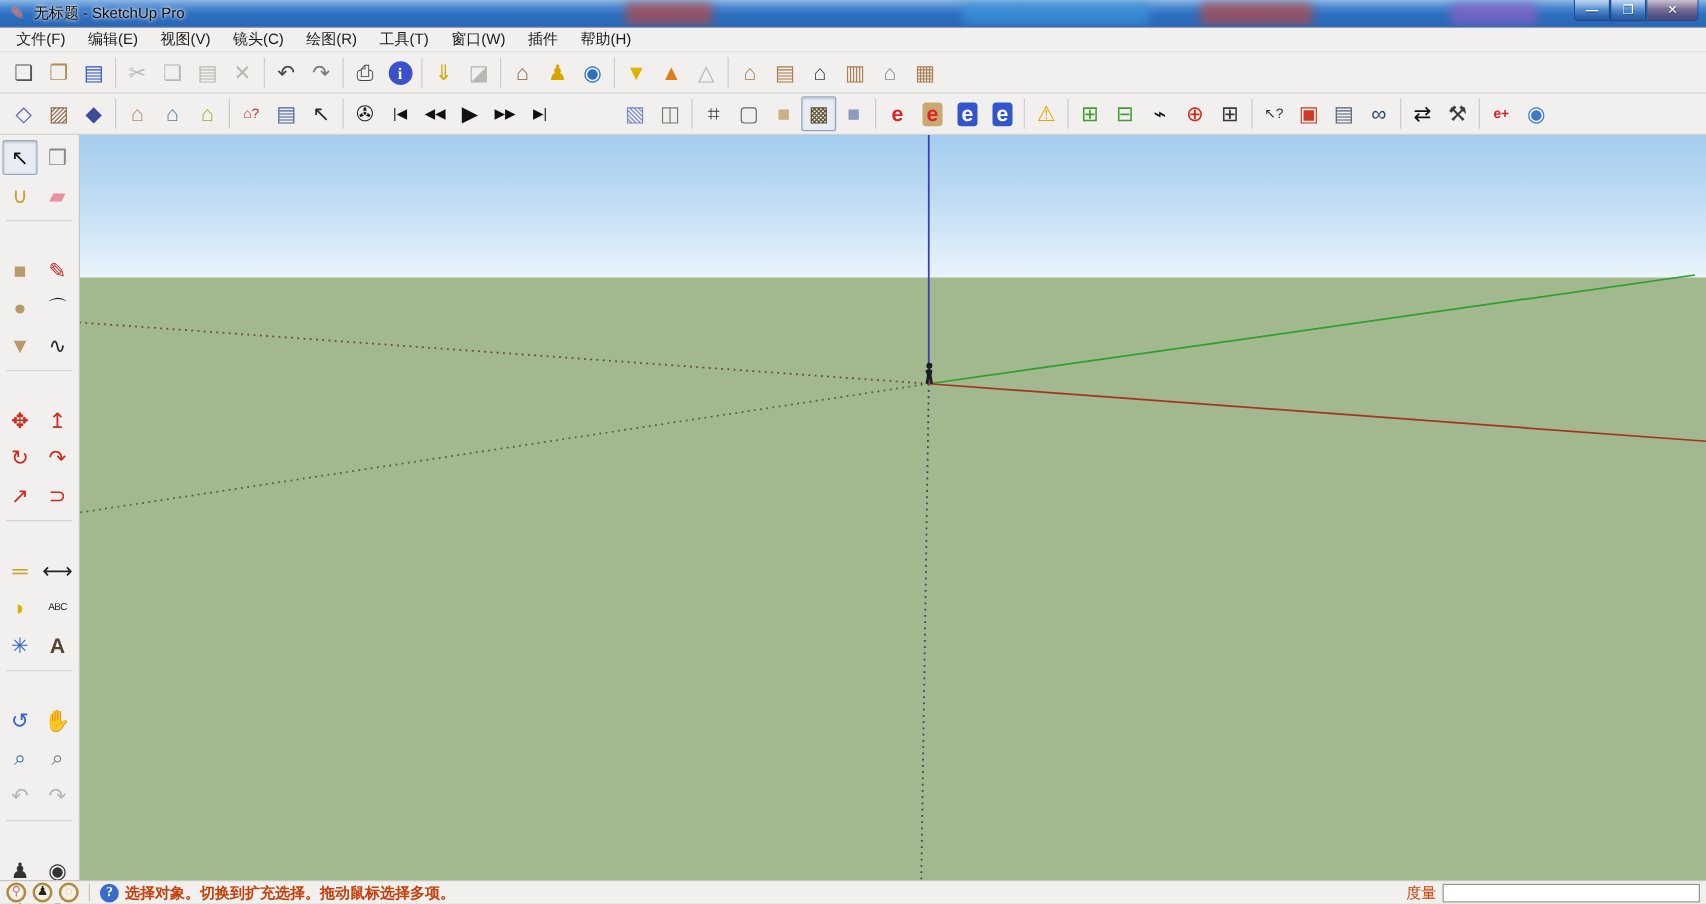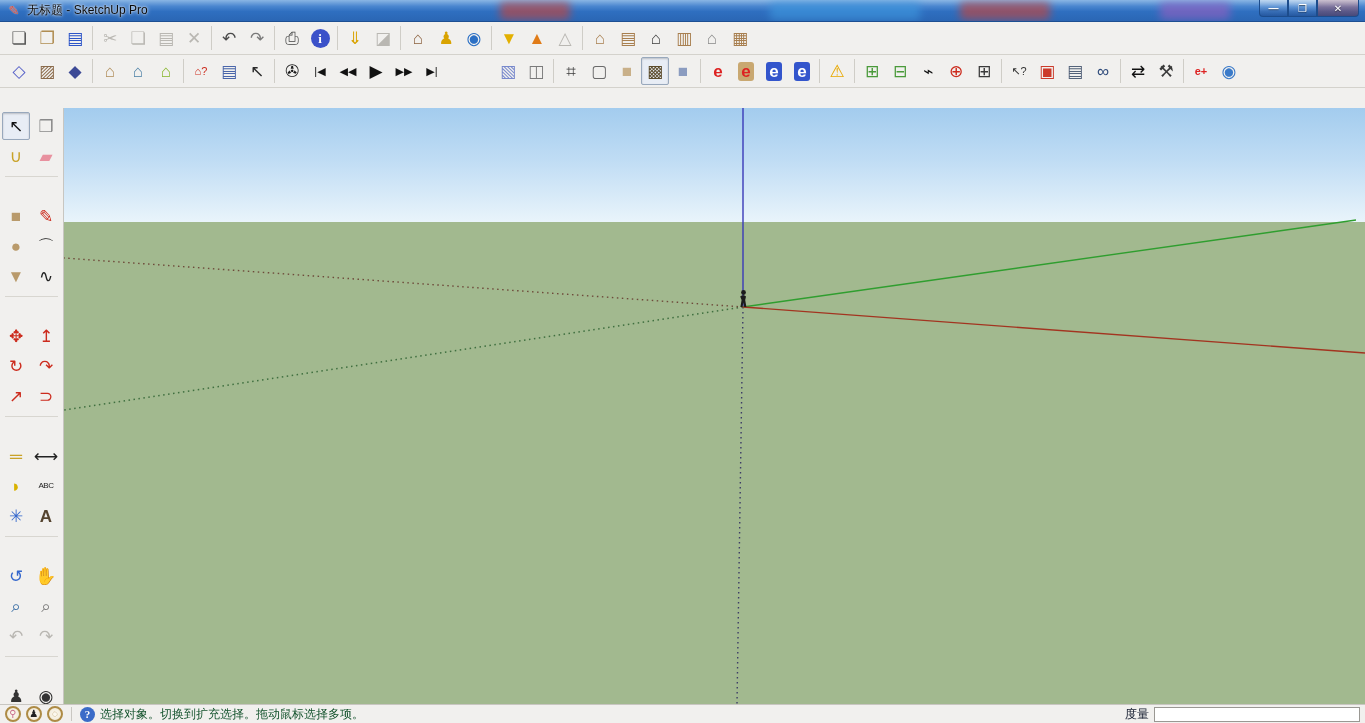--- a/index.html
+++ b/index.html
@@ -61,22 +61,22 @@
   
   .statusbar { position:absolute; left:0; right:0; bottom:0; height:19px; background:#f1f0ee;
     border-top:1px solid #c8c6c1; display:flex; align-items:center; gap:5px; padding:0 5px; }
   .scircle { width:16px; height:16px; border-radius:50%; border:2px solid #ad8b45;
     background:radial-gradient(#fdfaf2,#efe7d2); display:flex; align-items:center; justify-content:center;
     font-size:10px; line-height:1; }
   .ssep { width:1px; height:14px; background:#c9c7c2; margin:0 3px; }
   .help-circle { width:15px; height:15px; border-radius:50%; background:#3a6bc8; color:#fff;
     font-weight:bold; font-size:11px; display:flex; align-items:center; justify-content:center;
     font-family:"Liberation Serif",serif; }
-  .status-msg { color:#14532d; }
-  .measure-label { margin-left:auto; color:#0f172a; }
+  .status-msg { color:#c2410c;font-weight:bold; }
+  .measure-label { margin-left:auto; color:#c2410c; }
   .measure-input { width:206px; height:15px; border:1px solid #9a9893; background:#fff; font-size:11px; padding:0 3px; }
 </style>
 </head>
 <body>
 
 <div class="window">
 
   <div class="titlebar">
     <div class="blob" style="left:500px;width:70px;background:#d04030;"></div>
     <div class="blob" style="left:770px;width:150px;background:#3f9ae0;"></div>
@@ -84,20 +84,31 @@
     <div class="blob" style="left:1160px;width:70px;background:#9a5ec0;"></div>
     <div class="app-icon">✎</div>
     <div class="title-text">无标题 - SketchUp Pro</div>
     <div class="winbtns">
         <div class="winbtn">—</div>
         <div class="winbtn">❐</div>
         <div class="winbtn">✕</div>
       </div>
   </div>
 
+  <div class="menubar">
+      <div class="menu-item">文件(F)</div>
+      <div class="menu-item">编辑(E)</div>
+      <div class="menu-item">视图(V)</div>
+      <div class="menu-item">镜头(C)</div>
+      <div class="menu-item">绘图(R)</div>
+      <div class="menu-item">工具(T)</div>
+      <div class="menu-item">窗口(W)</div>
+      <div class="menu-item">插件</div>
+      <div class="menu-item">帮助(H)</div>
+    </div>
 
   <div class="toolbar">
       <div class="tbtn">
         <span class="glyph" style="color: rgb(85, 85, 85);">❏</span>
       </div>
       <div class="tbtn">
         <span class="glyph" style="color: rgb(176, 141, 82);">❐</span>
       </div>
       <div class="tbtn">
         <span class="glyph" style="color: rgb(45, 85, 200);">▤</span>

